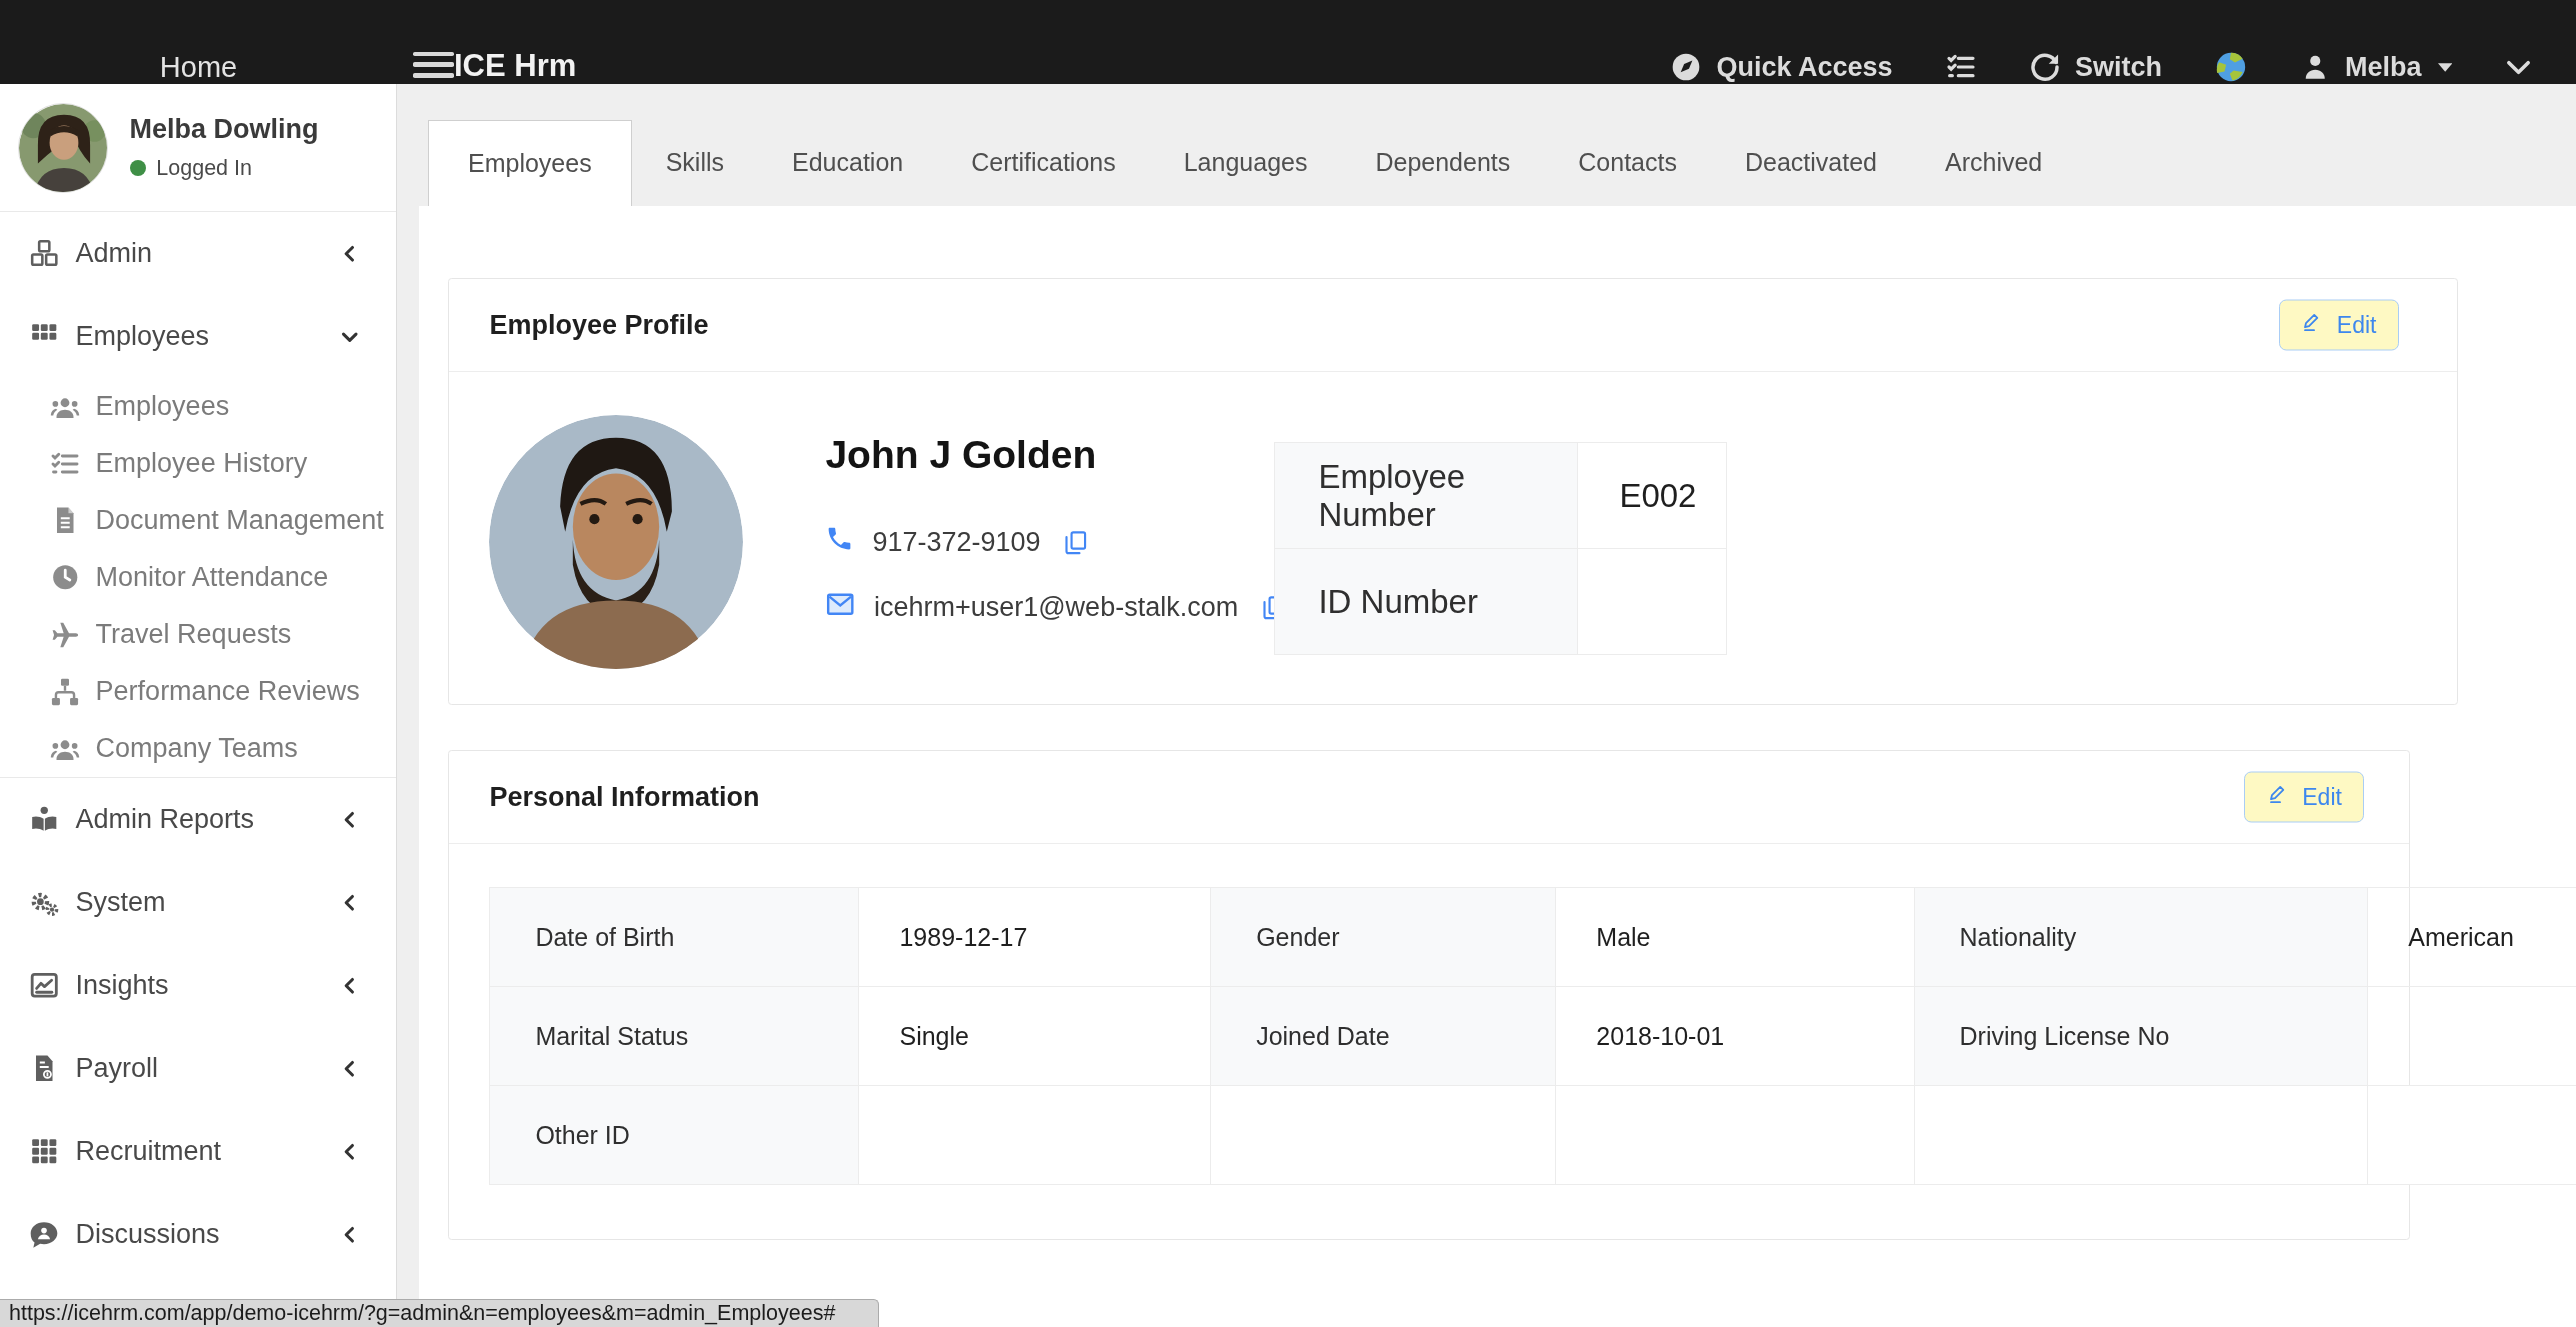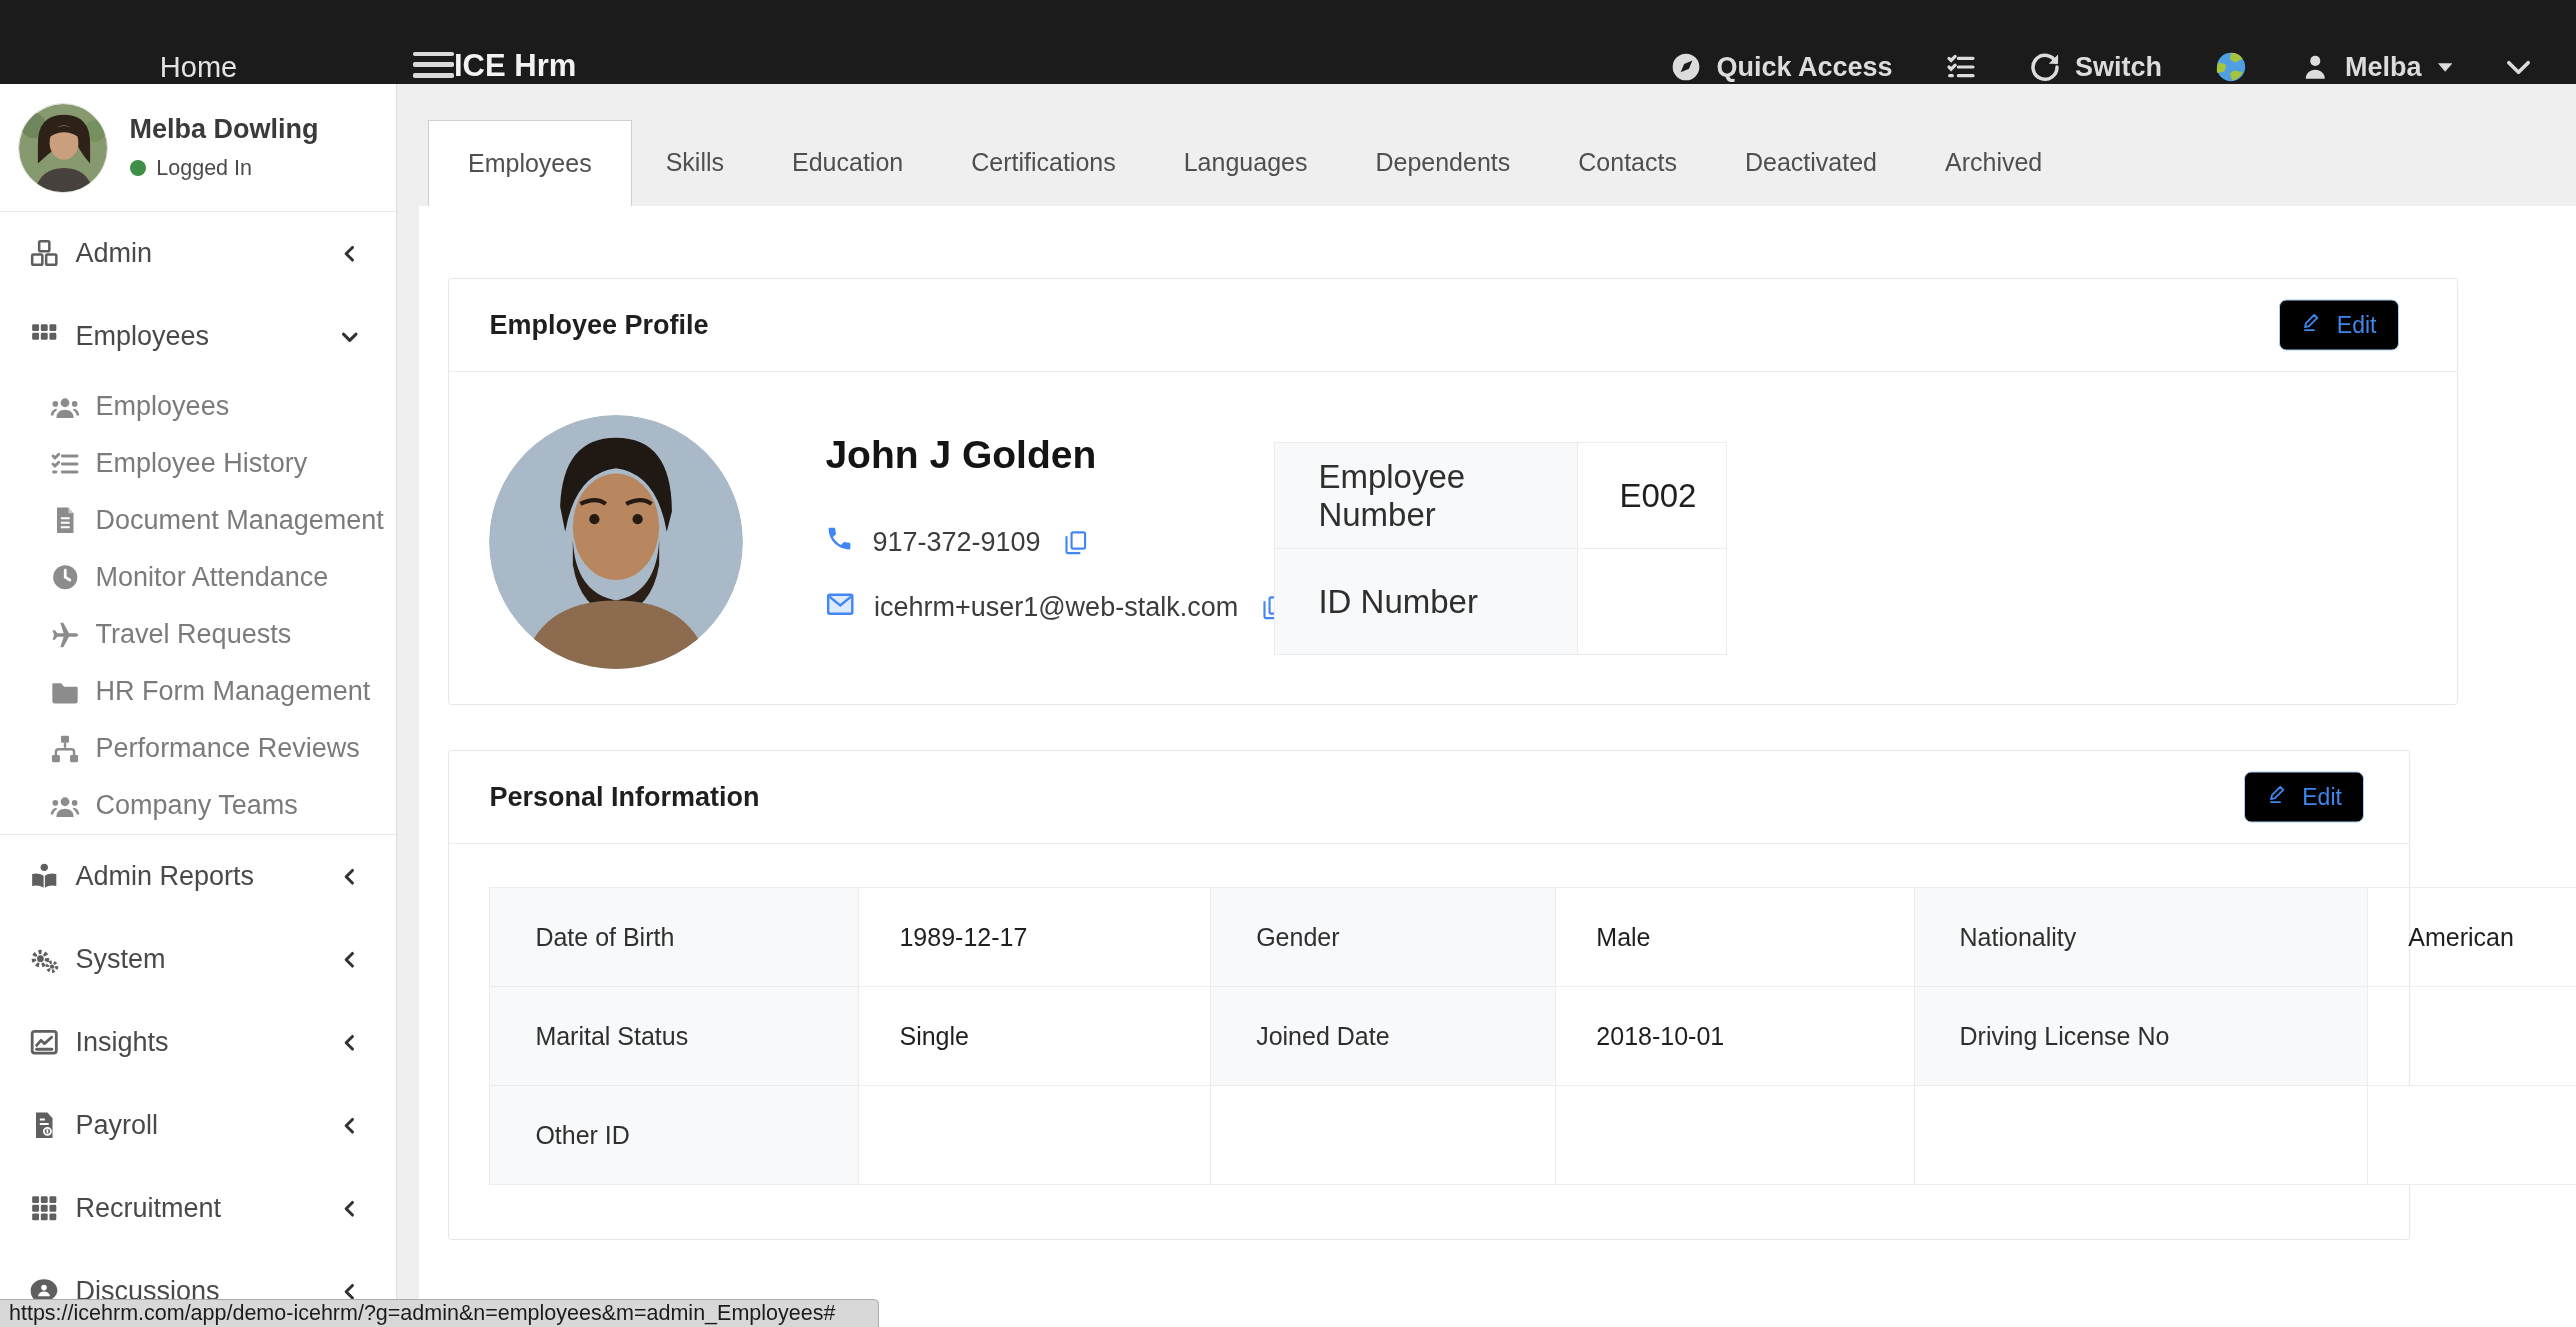--- a/index.html
+++ b/index.html
@@ -36,21 +36,21 @@
   
   .main { position:absolute; top:84px; left:397px; right:0; bottom:0; background:#efefef; }
   .main-tabs { height:122px; display:flex; align-items:flex-end; padding-left:31px; }
   .mtab { height:86px; line-height:84px; padding:0 34px; font-size:25px; color:#4f4f4f; cursor:pointer; white-space:nowrap; }
   .mtab.active { background:#fff; border:0.9px solid #cfcfcf; border-bottom:none; padding:0 39px; }
   .panel { position:absolute; top:122px; left:22.4px; right:0; bottom:0; background:#ffffff; }
 
   .card { background:#fff; border:0.9px solid #e6e6e6; border-radius:3.6px; }
   .card-head { position:relative; padding:30.5px 40px; border-bottom:0.9px solid #ededed; }
   .card-title { font-size:27px; font-weight:bold; color:#1f1f1f; }
-  .edit-btn { position:absolute; top:50%; transform:translateY(-50%); display:flex; align-items:center; gap:12.6px; background:#000000; border:0.9px solid #a9cdf5; color:#3d87ee; font-size:23px; border-radius:7.2px; padding:10px 21.5px; cursor:pointer; }
+  .edit-btn { position:absolute; top:50%; transform:translateY(-50%); display:flex; align-items:center; gap:12.6px; background:#fef9c3; border:0.9px solid #a9cdf5; color:#3d87ee; font-size:23px; border-radius:7.2px; padding:10px 21.5px; cursor:pointer; }
 
   .profile-card { margin:72px 118px 0 29px; }
   .profile-card .edit-btn { right:58px; }
   .pc-body { position:relative; padding:43px 40px; min-height:332px; }
   .big-avatar { width:254px; height:254px; border-radius:50%; overflow:hidden; position:absolute; left:40px; top:43px; }
   .pc-info { margin-left:336px; padding-top:18px; }
   .emp-name { font-size:39px; font-weight:bold; color:#141414; }
   .contact-row { display:flex; align-items:center; gap:18px; margin-top:47px; font-size:27px; color:#3c3c3c; }
   .contact-row + .contact-row { margin-top:29px; }
   .copy-icon { margin-left:3.6px; cursor:pointer; display:flex; }
@@ -252,28 +252,20 @@
     </div>
     <div class="nav-sub">
       <span class="nico">
           <svg width="32" height="32" viewBox="0 0 24 24">
             <g transform="rotate(90 12 12)">
               <path d="M12 2.2c.7 0 1.3.7 1.3 1.6V9l7.9 4.3v2.2L13.3 13v4.7l2.3 1.9v1.7L12 20.2l-3.6 1.1v-1.7l2.3-1.9V13L2.8 15.5v-2.2L10.7 9V3.8c0-.9.6-1.6 1.3-1.6z" fill="currentColor"></path>
             </g>
           </svg>
         </span>
       <span>Travel Requests</span>
-    </div>
-    <div class="nav-sub">
-      <span class="nico">
-          <svg width="32" height="32" viewBox="0 0 24 24">
-            <path d="M2.5 5.5h6.6l2.2 2.6h9.2c.6 0 1 .4 1 1V19c0 .9-.7 1.6-1.6 1.6H4.1c-.9 0-1.6-.7-1.6-1.6V6.5c0-.6.4-1 1-1z" fill="currentColor"></path>
-          </svg>
-        </span>
-      <span>HR Form Management</span>
     </div>
     <div class="nav-sub">
       <span class="nico">
           <svg width="32" height="32" viewBox="0 0 24 24">
             <rect x="9" y="2" width="6" height="5.4" rx="1" fill="currentColor"></rect>
             <rect x="2.2" y="16.5" width="6" height="5.4" rx="1" fill="currentColor"></rect>
             <rect x="15.8" y="16.5" width="6" height="5.4" rx="1" fill="currentColor"></rect>
             <path d="M12 7.4v3.6M5.2 16.5v-2.3a2 2 0 0 1 2-2h9.6a2 2 0 0 1 2 2v2.3" stroke="currentColor" stroke-width="1.8" fill="none"></path>
           </svg>
         </span>

